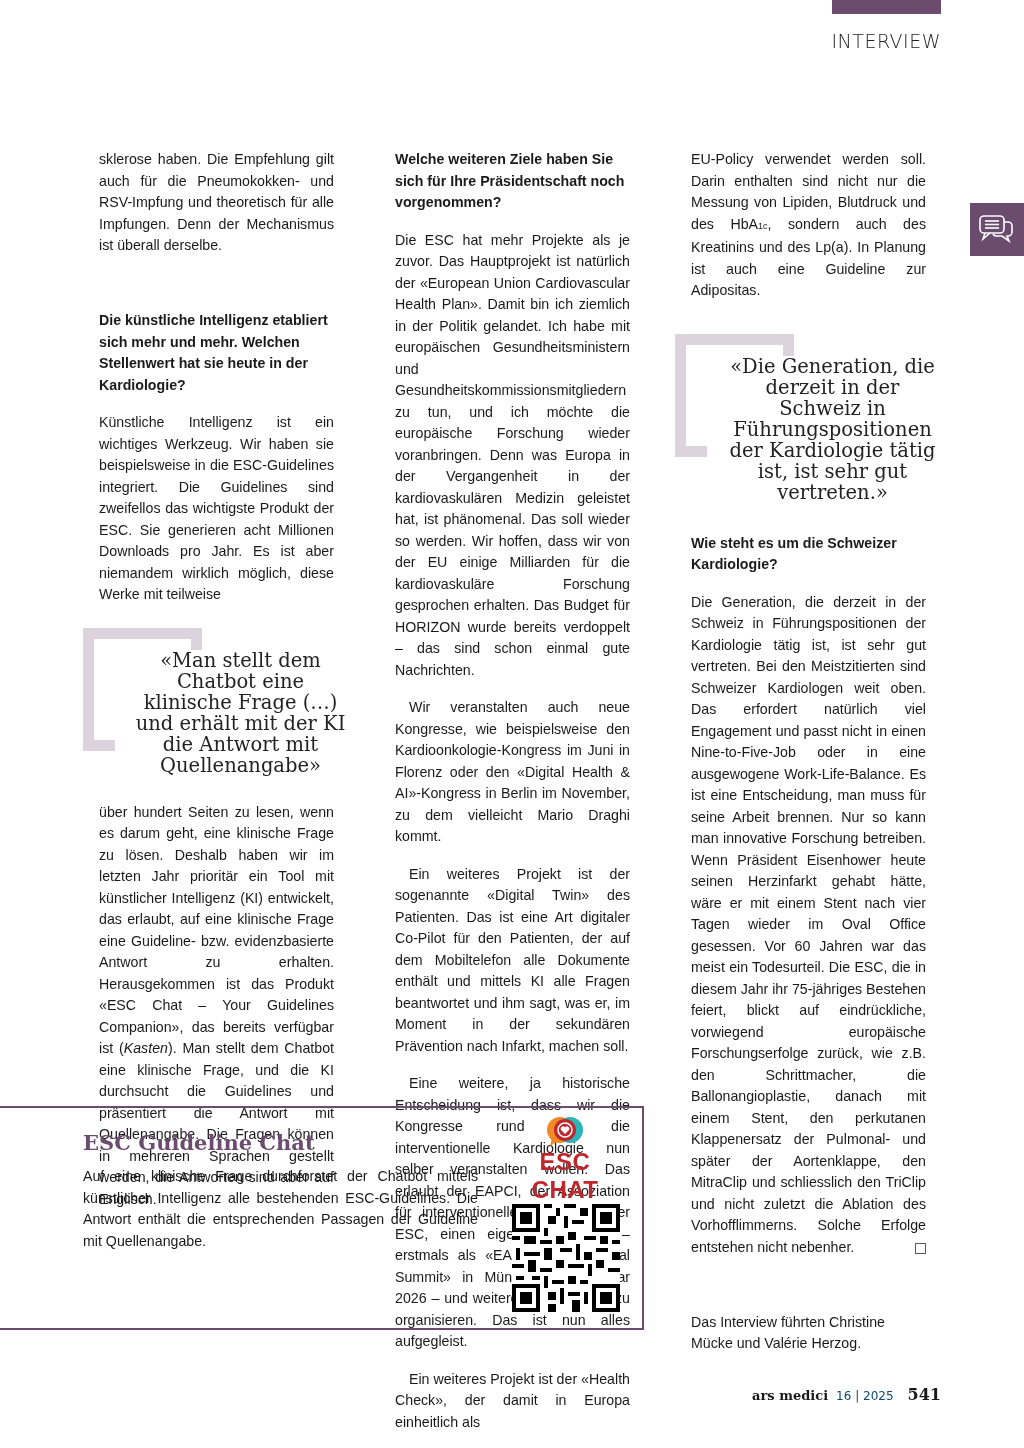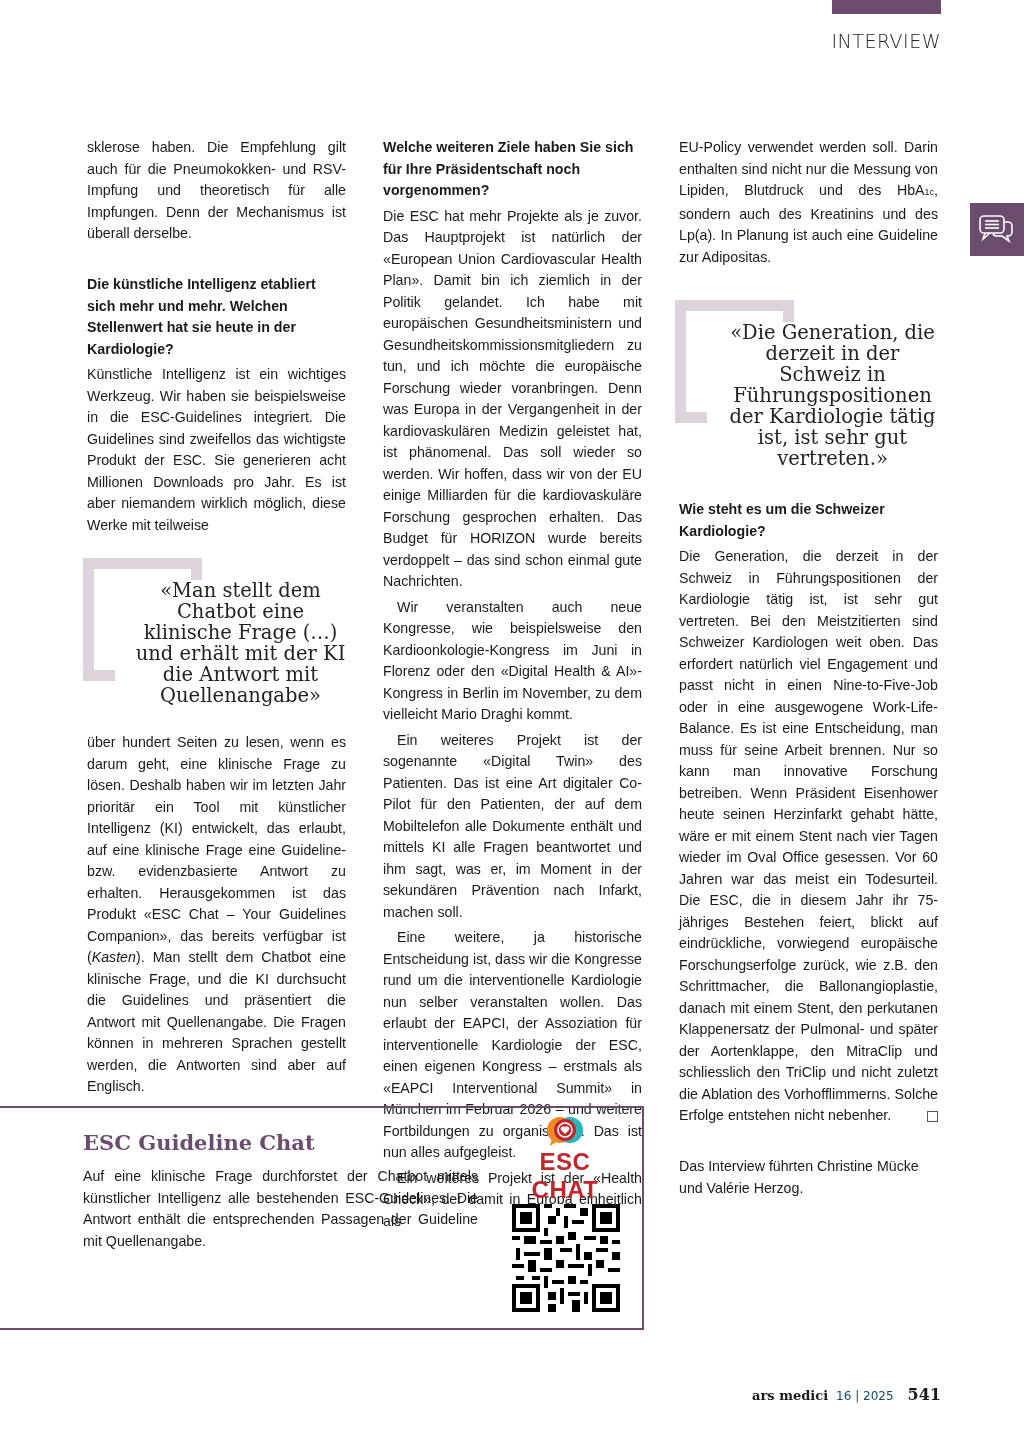--- a/index.html
+++ b/index.html
@@ -2,21 +2,21 @@
 <html><head>
 <meta charset="utf-8">
 <style>
   html, body { margin:0; padding:0; background:#ffffff; }
   body { width:1024px; height:1448px; position:relative; overflow:hidden; font-family:"Liberation Sans", sans-serif; color:#1a1a1a; }
   .topbar { position:absolute; left:832px; top:0; width:109px; height:14px; background:#6b4b6e; }
   .section-label { position:absolute; right:83px; top:30px; font-size:19px; letter-spacing:0.5px; color:#222; font-family:"DejaVu Sans", sans-serif; font-weight:300; }
   .side-tab { position:absolute; left:970px; top:203px; width:54px; height:53px; background:#6b4b6e; display:flex; align-items:center; justify-content:center; }
   .col { position:absolute; top:133px; width:267px; font-size:14.2px; line-height:21.5px; text-align:justify; }
   .col1 { left:83px; } .col2 { left:379px; } .col3 { left:675px; }
-  .col p { margin:4px; hyphens:manual; }
+  .col p { margin:16px; hyphens:manual; }
   .col p.indent { text-indent:14px; }
   .q { font-weight:bold; margin:0; text-align:left; }
   .gap { height:21.5px; }
   .pull { position:relative; margin:22px 0 26px 0; }
   .pull .bracket { position:absolute; left:0; top:0; width:108px; height:112px; border-left:11px solid #dcd3dc; border-top:11px solid #dcd3dc; box-sizing:border-box; }
   .pull .bracket::after { content:""; position:absolute; right:-11px; top:-11px; width:11px; height:22px; background:#dcd3dc; }
   .pull .bracket::before { content:""; position:absolute; left:-11px; bottom:-11px; width:32px; height:11px; background:#dcd3dc; }
   .pull .ptext { position:relative; padding-left:48px; padding-top:22px; font-family:"DejaVu Serif", serif; font-size:19.5px; line-height:21px; color:#222; text-align:center; }
   .end-square { display:inline-block; width:9px; height:9px; border:1.5px solid #6b4b6e; float:right; margin-top:6px; }
   .credit { text-align:left; }

